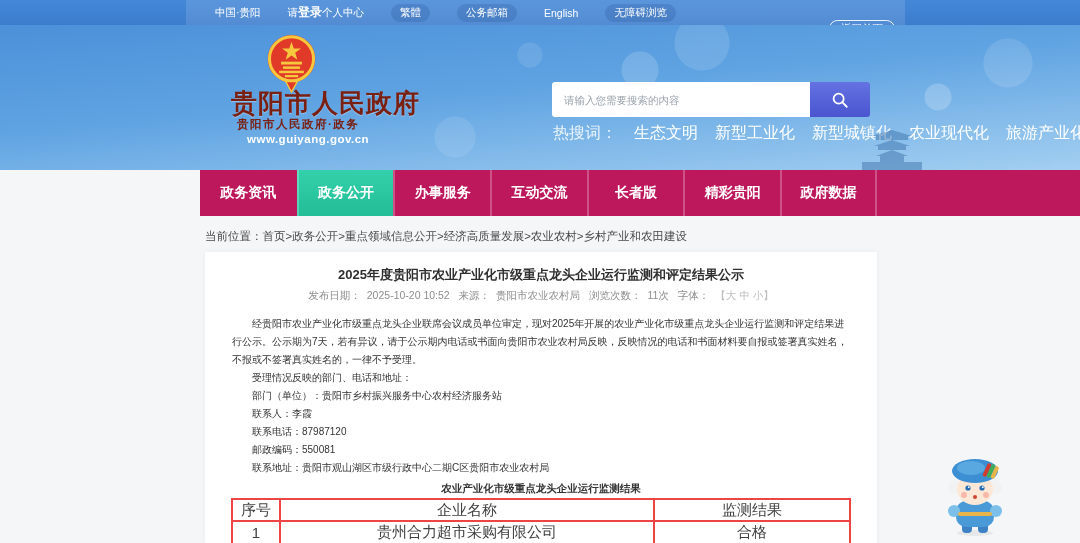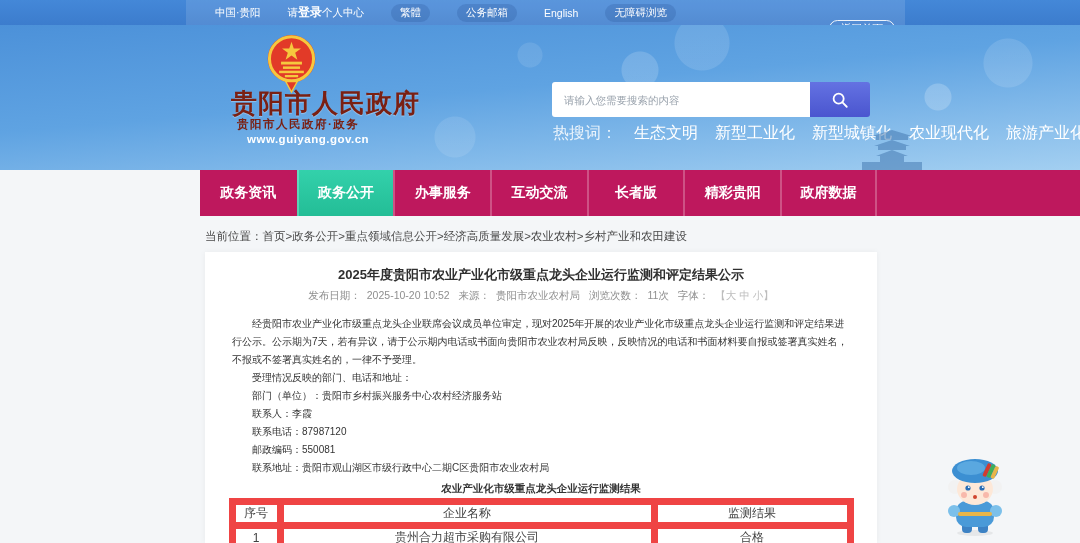--- a/index.html
+++ b/index.html
@@ -67,22 +67,22 @@
   .art-title { margin-top:13px; text-align:center; font-size:13px; font-weight:bold;
                color:#2f2f2f; line-height:19px; }
   .art-meta { margin-top:5px; text-align:center; font-size:10.5px; color:#8f8f8f; line-height:13px; }
   .art-meta span { margin:0 3px; }
   .art-meta .font-sizes { color:#bdbdbd; }
   .art-body { margin-top:13px; padding:0 27px; font-size:10px; color:#333; line-height:18px; }
   .art-body p { text-indent:2em; }
   .tbl-caption { margin-top:4px; text-align:center; font-size:10.5px; font-weight:bold;
                  color:#333; line-height:14px; }
   .result-table { width:618px; margin:3px auto 0; border-collapse:collapse; table-layout:fixed; }
-  .result-table th, .result-table td { border:7px solid #ef4444; text-align:center;
-                 font-size:12px; color:#3f3f3f; font-weight:normal; }
+  .result-table th, .result-table td { border:2px solid #ef4444; text-align:center;
+                 font-size:15px; color:#3f3f3f; font-weight:normal; }
   .result-table th { height:22px; }
   .result-table td { height:23px; }
   .col-no { width:48px; } .col-name { width:374px; } .col-result { width:196px; }
 
   .mascot { position:absolute; left:941px; top:241px; }
 </style>
 </head>
 <body>
 
 <div class="stage">

